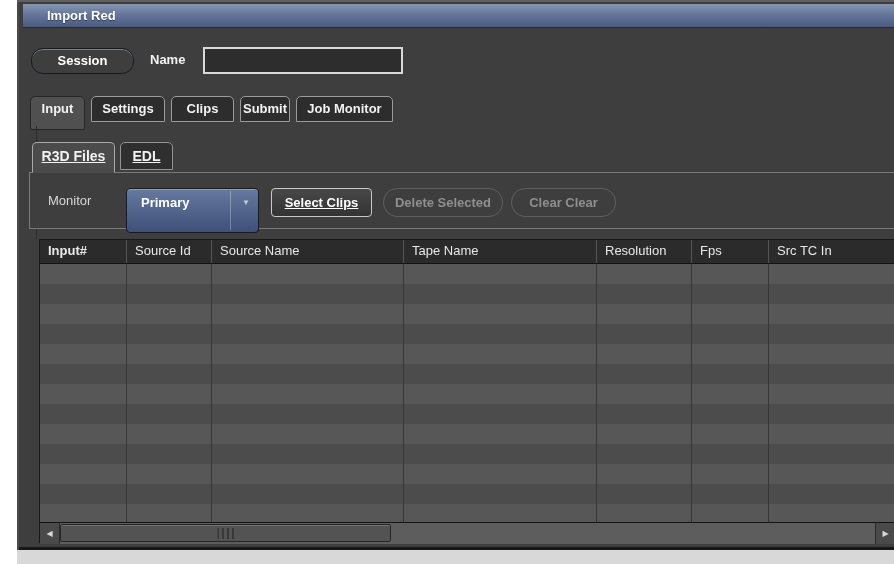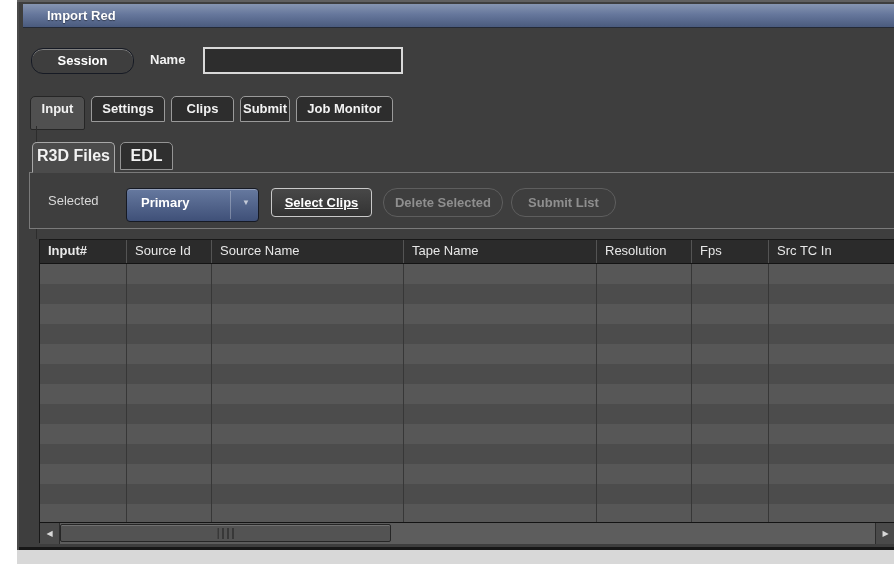--- a/index.html
+++ b/index.html
@@ -22,30 +22,30 @@
   .name-label{position:absolute;left:133px;top:52px;color:#f2f2f2;font-size:13px;font-weight:bold;}
   .name-input{position:absolute;left:186px;top:47px;width:200px;height:27px;box-sizing:border-box;
     background:#2d2d2d;border:2px solid #d9d9d9;color:#eee;font-size:13px;padding:0 6px;outline:none;}
 
   
   .tabs{position:absolute;left:13px;top:96px;display:flex;gap:6px;align-items:flex-start;}
   .tab{box-sizing:border-box;height:26px;line-height:24px;text-align:center;font-size:13px;font-weight:bold;
     color:#f2f2f2;background:#2d2d2d;border:1px solid #9a9a9a;border-radius:5px 5px 0 0;}
   .tab.active{background:#505050;border:1px solid #262626;height:34px;border-radius:5px 5px 2px 2px;}
   .subtabs{position:absolute;left:15px;top:142px;display:flex;gap:5px;align-items:flex-start;z-index:3;}
-  .subtab{box-sizing:border-box;height:28px;line-height:26px;text-align:center;font-size:16px;font-weight:bold;
-    color:#f2f2f2;background:#2f2f2f;border:1px solid #949494;border-radius:5px 5px 0 0;}
+  .subtab{box-sizing:border-box;height:28px;line-height:26px;text-align:center;font-size:14px;font-weight:bold;
+    color:#f2f2f2;background:#2f2f2f;border:1px solid #949494;border-radius:5px 5px 0 0;text-decoration:underline;}
   .subtab.active{background:#4b4b4b;height:31px;border-color:#a8a8a8;border-bottom-color:#4b4b4b;}
   .pane-line{position:absolute;left:19px;top:126px;width:1px;height:113px;background:#2c2c2c;}
 
   
   .toolbar{position:absolute;left:12px;top:172px;width:869px;height:57px;box-sizing:border-box;
     border:1px solid #7a7a7a;background:#3e3e3e;}
   .tc-label{position:absolute;left:18px;top:0;line-height:55px;color:#d8d8d8;font-size:13px;}
-  .dropdown{position:absolute;left:96px;top:15px;width:133px;height:34px;box-sizing:border-box;border-radius:4px;
+  .dropdown{position:absolute;left:96px;top:15px;width:133px;height:45px;box-sizing:border-box;border-radius:4px;
     background:linear-gradient(#66799f,#3f5078);border:1px solid #161a24;box-shadow:inset 0 1px 0 rgba(255,255,255,.3);}
   .dropdown .val{position:absolute;left:14px;top:0;line-height:27px;color:#fff;font-size:13px;font-weight:bold;}
   .dropdown .divider{position:absolute;right:27px;top:2px;bottom:2px;width:1px;background:rgba(255,255,255,.28);}
   .dropdown .caret{position:absolute;right:8px;top:0;line-height:27px;font-size:8px;color:#c3c9d7;}
   .select-clips{position:absolute;left:241px;top:15px;width:101px;height:29px;line-height:27px;border-radius:4px;
     background:linear-gradient(#484848,#333333);border:1px solid #c9c9c9;color:#fff;text-decoration:underline;}
   .btn-disabled{position:absolute;top:15px;height:29px;line-height:27px;border-radius:14px;
     background:#3e3e3e;border:1px solid #5e5e5e;color:#8f8f8f;}
   .del-btn{left:353px;width:120px;}
   .clr-btn{left:481px;width:105px;}
@@ -99,29 +99,29 @@
     </div>
 
     <div class="pane-line"></div>
 
     <div class="subtabs">
       <div class="subtab active" style="width:83px">R3D Files</div>
       <div class="subtab" style="width:53px">EDL</div>
     </div>
 
     <div class="toolbar">
-      <div class="tc-label">Selected</div>
+      <div class="tc-label">Monitor</div>
       <div class="dropdown">
         <span class="val">Primary</span>
         <span class="divider"></span>
         <span class="caret">▼</span>
       </div>
       <div class="btn select-clips">Select Clips</div>
       <div class="btn btn-disabled del-btn">Delete Selected</div>
-      <div class="btn btn-disabled clr-btn">Submit List</div>
+      <div class="btn btn-disabled clr-btn">Clear Clear</div>
     </div>
 
     <div class="tablebox">
       <div class="thead">
         <div class="hcell c0">Input#</div>
         <div class="hcell c1">Source Id</div>
         <div class="hcell c2">Source Name</div>
         <div class="hcell c3">Tape Name</div>
         <div class="hcell c4">Resolution</div>
         <div class="hcell c5">Fps</div>

